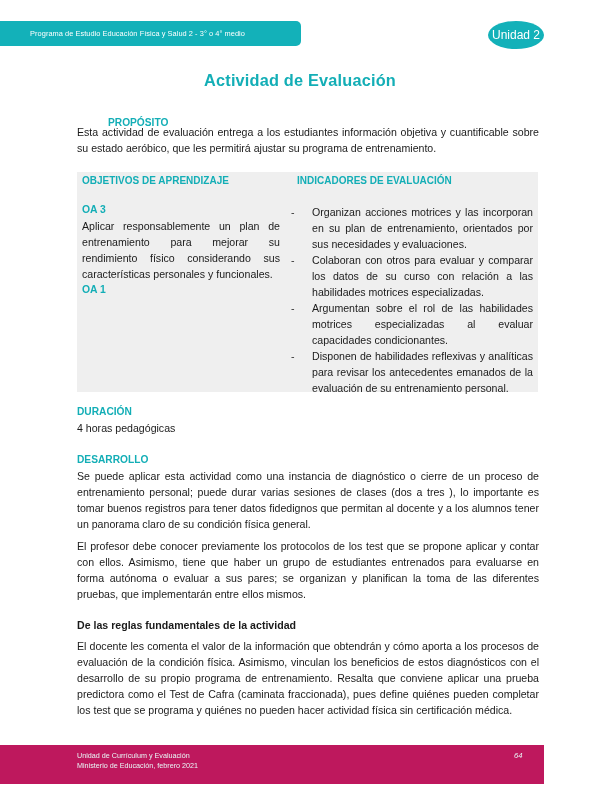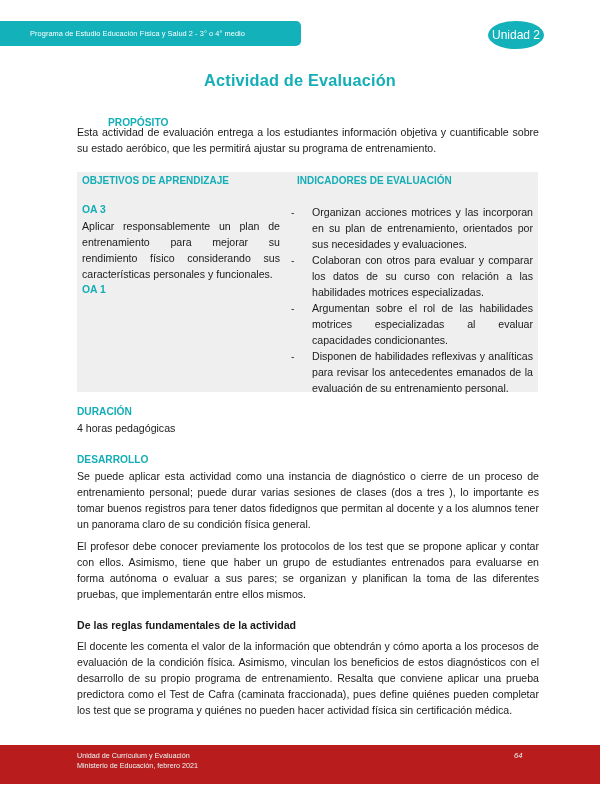--- a/index.html
+++ b/index.html
@@ -42,21 +42,21 @@
   }
   .col-left { position: absolute; left: 5px; top: 30px; width: 198px; }
   .oa-code { color: #13aeb6; font-weight: bold; font-size: 10.4px; line-height: 16px; }
   .oa-text { font-size: 10.6px; line-height: 16px; text-align: justify; text-align-last: left; }
   .col-right { position: absolute; left: 210px; top: 32px; width: 246px; }
   .ind-item { display: flex; }
   .ind-dash { width: 25px; flex-shrink: 0; font-size: 10.6px; line-height: 16px; padding-left: 4px; color: #333; }
   .ind-text { font-size: 10.6px; line-height: 16px; text-align: justify; text-align-last: left; flex: 1; }
 
   .footer-bar {
-    position: absolute; left: 0; top: 745px; width: 600px; height: 39px; background: #b91c1c; padding-left: 23px;
+    position: absolute; left: 0; top: 745px; width: 544px; height: 39px; background: #be185d; padding-left: 23px;
   }
   .footer-line { position: absolute; left: 77px; color: #e8f8f8; font-size: 7.2px; }
   .footer-page { position: absolute; left: 514px; top: 6px; color: #e8f8f8; font-size: 7.6px; font-style: italic; }
 </style>
 </head>
 <body>
 
 <div class="header-bar">
   <span>Programa de Estudio Educación Física y Salud 2 - 3° o 4° medio</span>
 </div>

